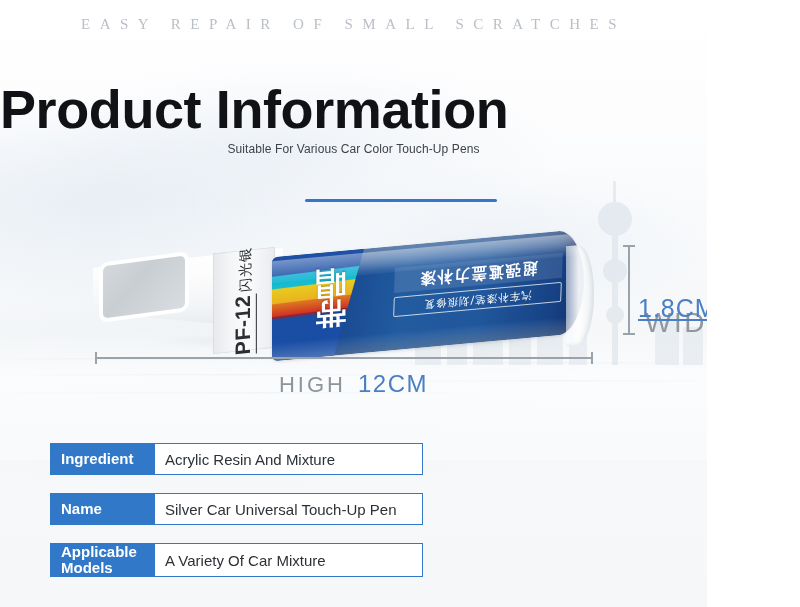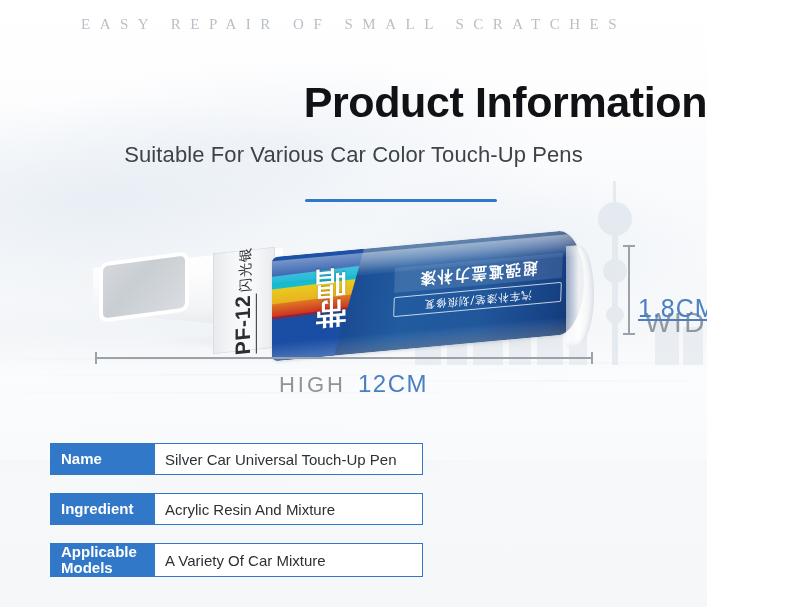--- a/index.html
+++ b/index.html
@@ -74,32 +74,32 @@
     font-family: "Liberation Serif", serif;
     font-size: 15px;
     letter-spacing: 9.5px;
     color: #b9bfc6;
     white-space: nowrap;
   }
 
   .title {
     position: absolute;
     top: 78px; left: 0; right: 0;
-    text-align: right;
-    font-size: 43px;
+    text-align: left;
+    font-size: 54px;
     font-weight: bold;
     color: #111215;
     letter-spacing: -0.4px;
   }
 
   .subtitle {
     position: absolute;
     top: 142px; left: 0; right: 0;
     text-align: center;
-    font-size: 22px;
+    font-size: 12px;
     color: #3d4349;
     letter-spacing: .1px;
   }
 
   .divider {
     position: absolute;
     top: 199px; left: 305px;
     width: 192px; height: 3px;
     background: #3179c8;
     border-radius: 2px;
@@ -382,29 +382,29 @@
     <div class="bar"></div>
     <div class="cap r"></div>
   </div>
   <div class="dim-high-row">
     <span class="dim-label-high">HIGH</span><span class="dim-value-high">12CM</span>
   </div>
 
   <div class="spec-left">
     <div class="spec-row">
       <div class="spec-key k-w-105">
-        <span class="ln">Name</span>
-      </div>
-      <div class="spec-val r-h-32">Silver Car Universal Touch-Up Pen</div>
+        <span class="ln">Ingredient</span>
+      </div>
+      <div class="spec-val r-h-32">Acrylic Resin And Mixture</div>
     </div>
     <div class="spec-row">
       <div class="spec-key k-w-105">
-        <span class="ln">Ingredient</span>
-      </div>
-      <div class="spec-val r-h-32">Acrylic Resin And Mixture</div>
+        <span class="ln">Name</span>
+      </div>
+      <div class="spec-val r-h-32">Silver Car Universal Touch-Up Pen</div>
     </div>
     <div class="spec-row">
       <div class="spec-key k-w-105">
         <span class="ln">Applicable</span>
         <span class="ln">Models</span>
       </div>
       <div class="spec-val r-h-34">A Variety Of Car Mixture</div>
     </div>
   </div>
 

